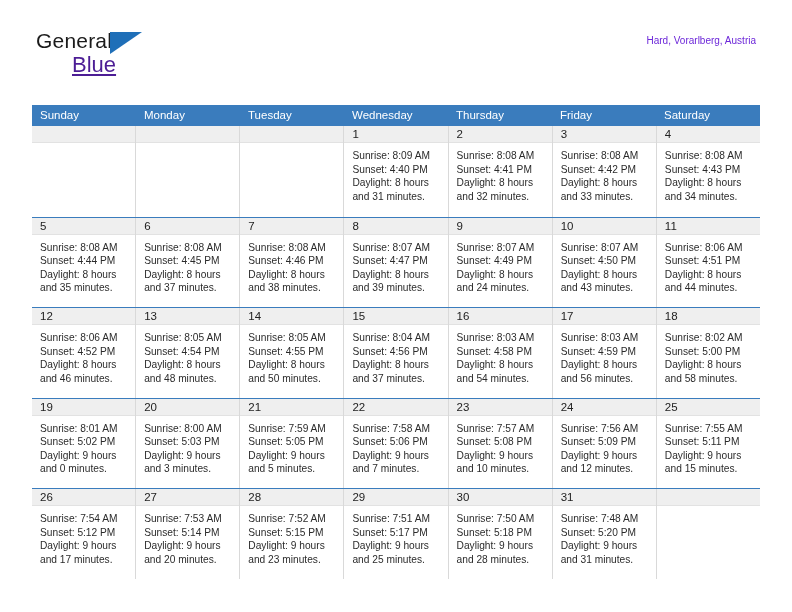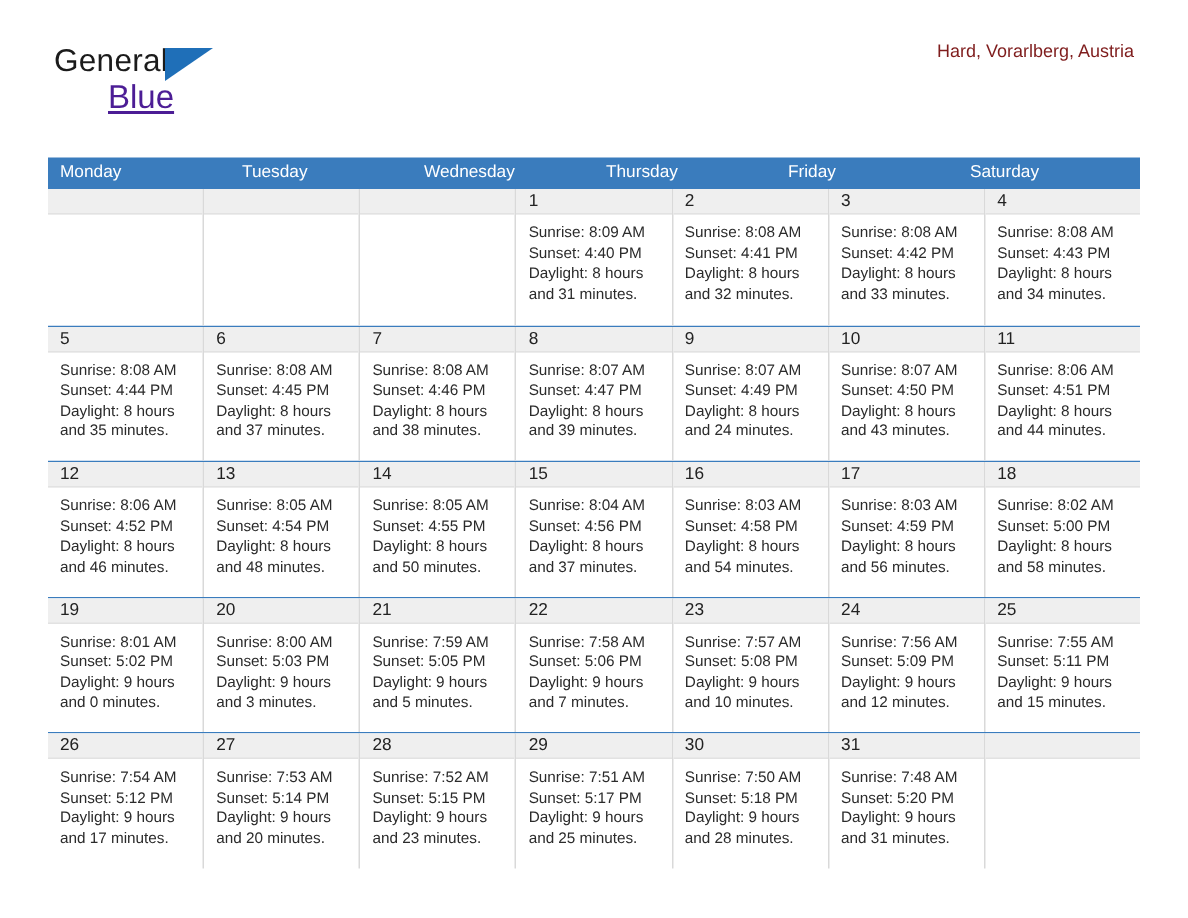--- a/index.html
+++ b/index.html
@@ -68,23 +68,23 @@
     text-align: right;
     padding-top: 0px;
   }
   .cal-title {
     font-size: 27px;
     color: #1b1b1b;
     line-height: 1.1;
     white-space: nowrap;
   }
   .cal-sub {
-    font-size: 12px;
-    color: #7f1d1d;
-    margin-top: 1px;
+    font-size: 10px;
+    color: #6d28d9;
+    margin-top: 9px;
     white-space: nowrap;
   }
 
   
   .calendar {
     position: absolute;
     left: 32px;
     top: 105px;
     width: 728px;
   }
@@ -151,20 +151,21 @@
       <span class="brand-triangle"></span>
       <span class="brand-blue">Blue</span>
     </div>
     <div class="titles">
       <div class="cal-sub">Hard, Vorarlberg, Austria</div>
     </div>
   </div>
 
   <div class="calendar">
     <div class="weekhead">
+      <div class="wh">Sunday</div>
       <div class="wh">Monday</div>
       <div class="wh">Tuesday</div>
       <div class="wh">Wednesday</div>
       <div class="wh">Thursday</div>
       <div class="wh">Friday</div>
       <div class="wh">Saturday</div>
     </div>
 
     <div id="weeks-container">
         <div class="week">

